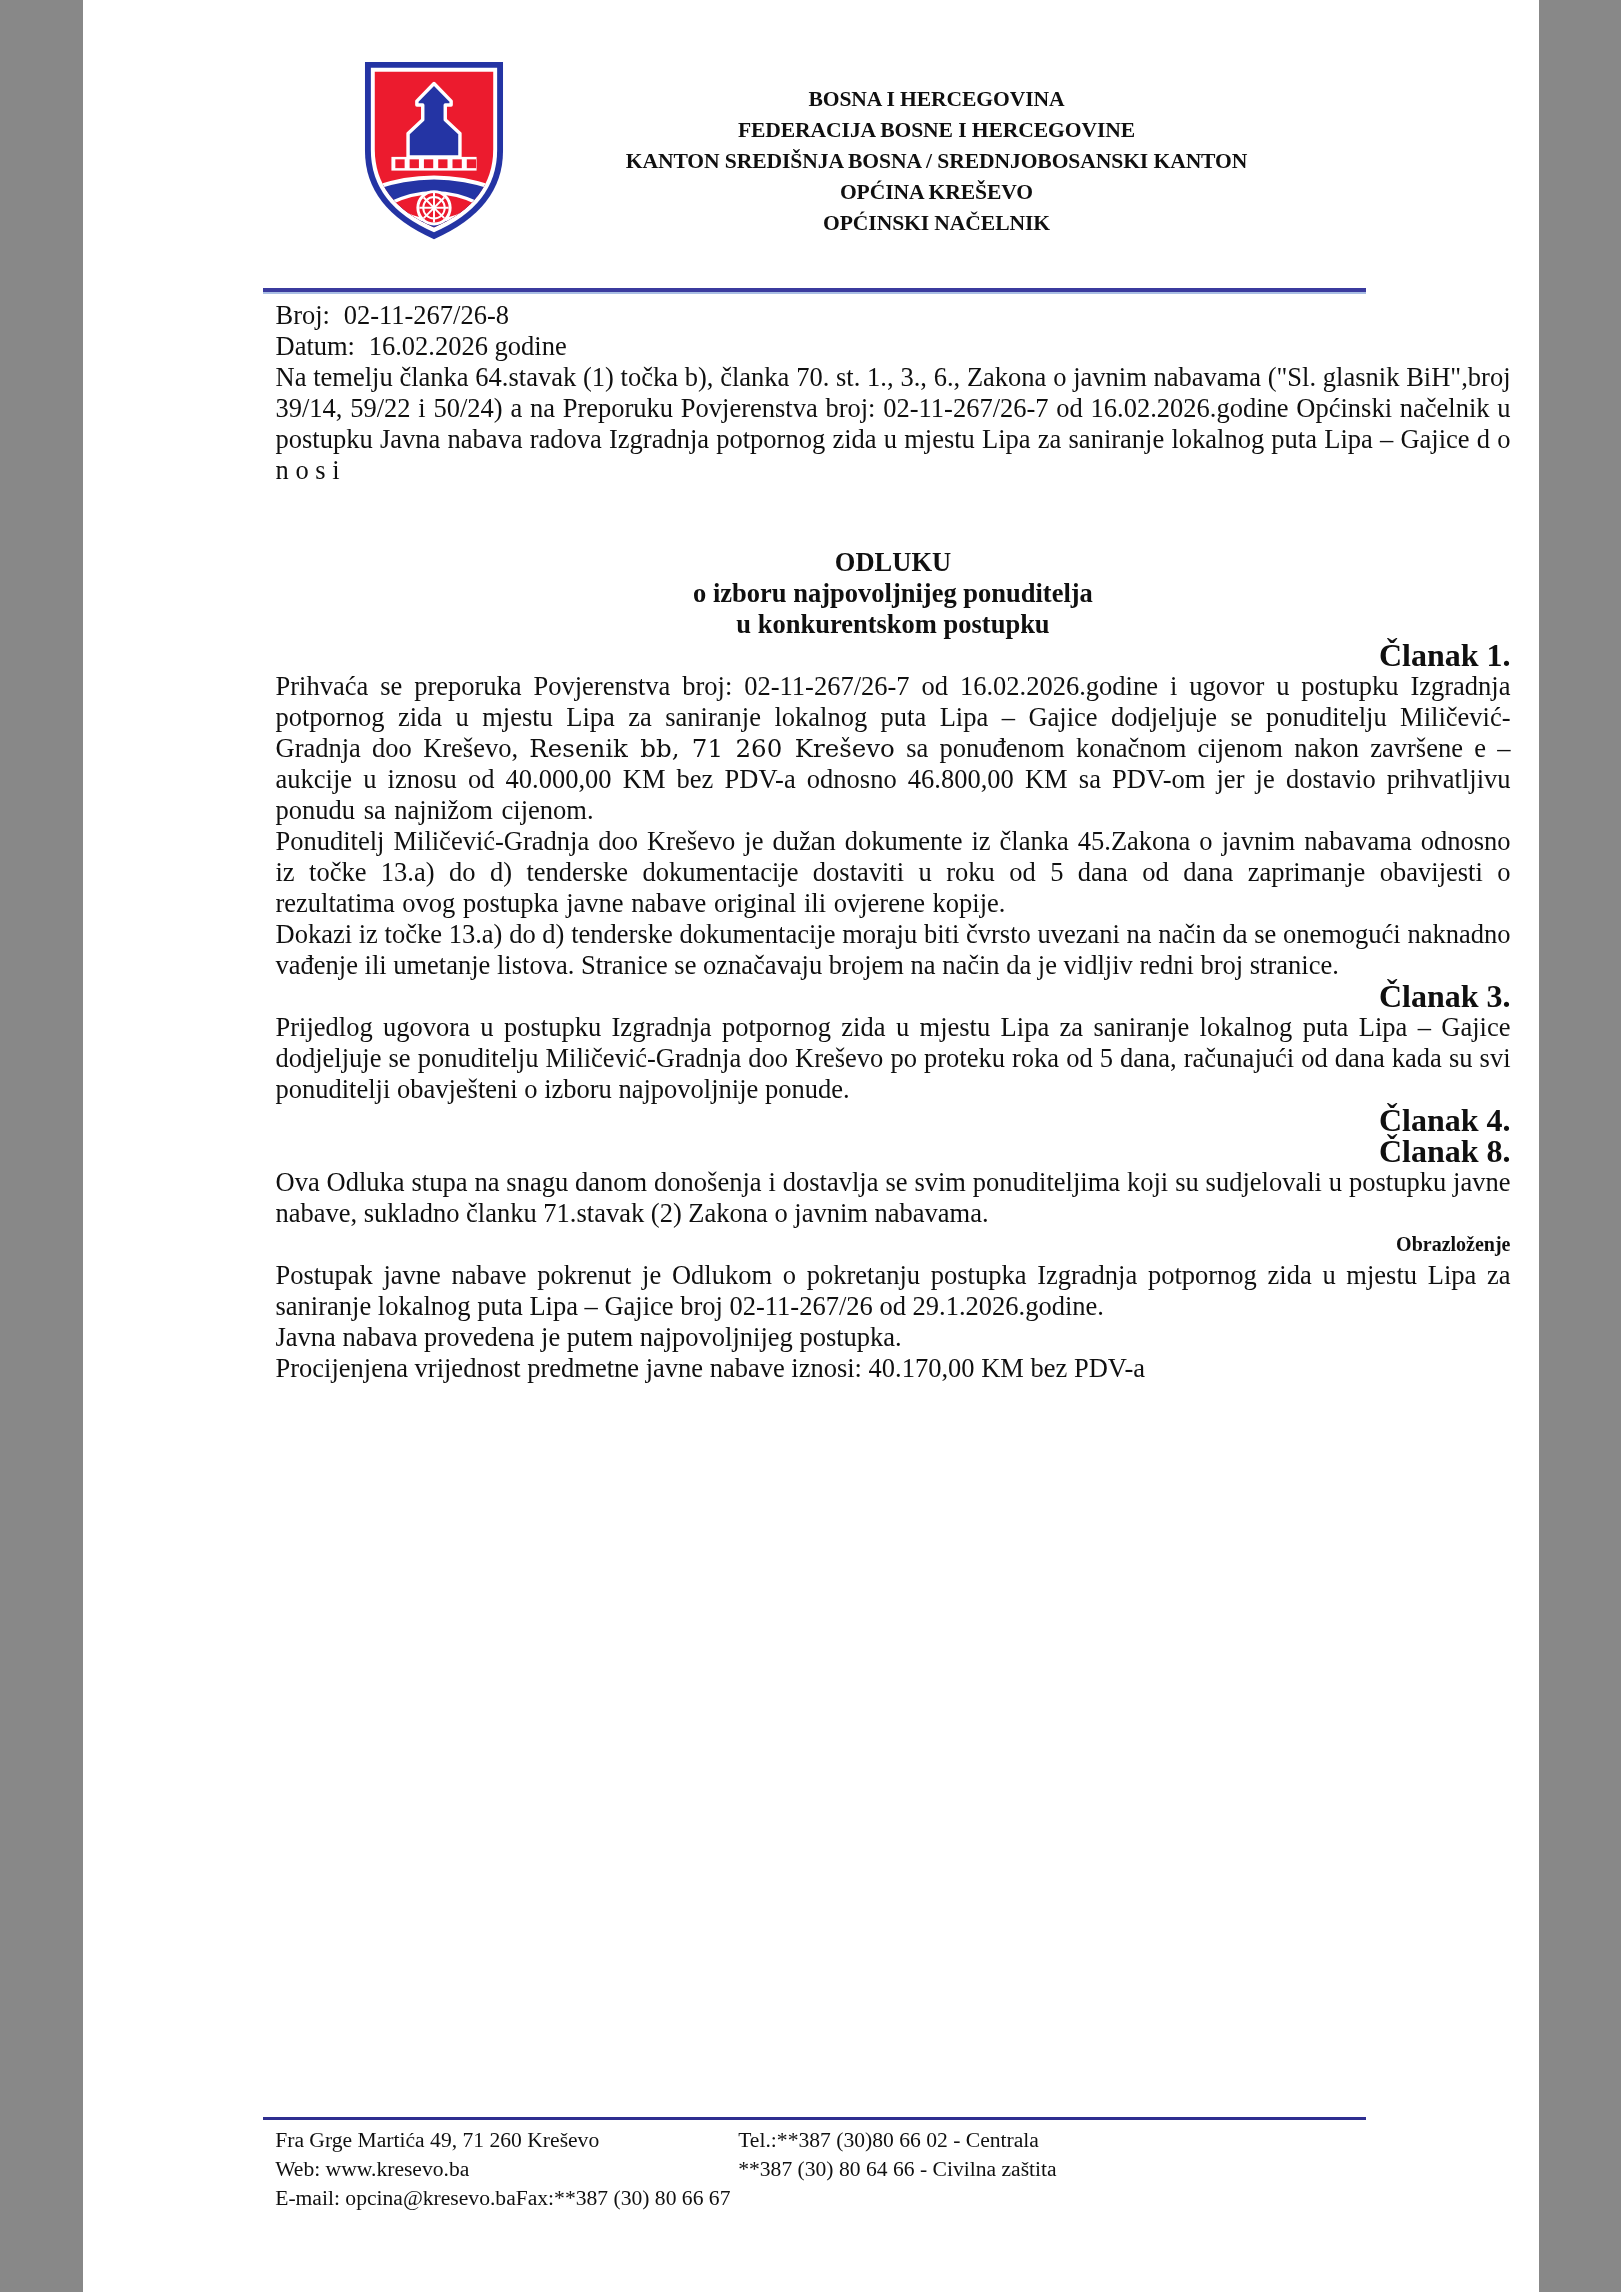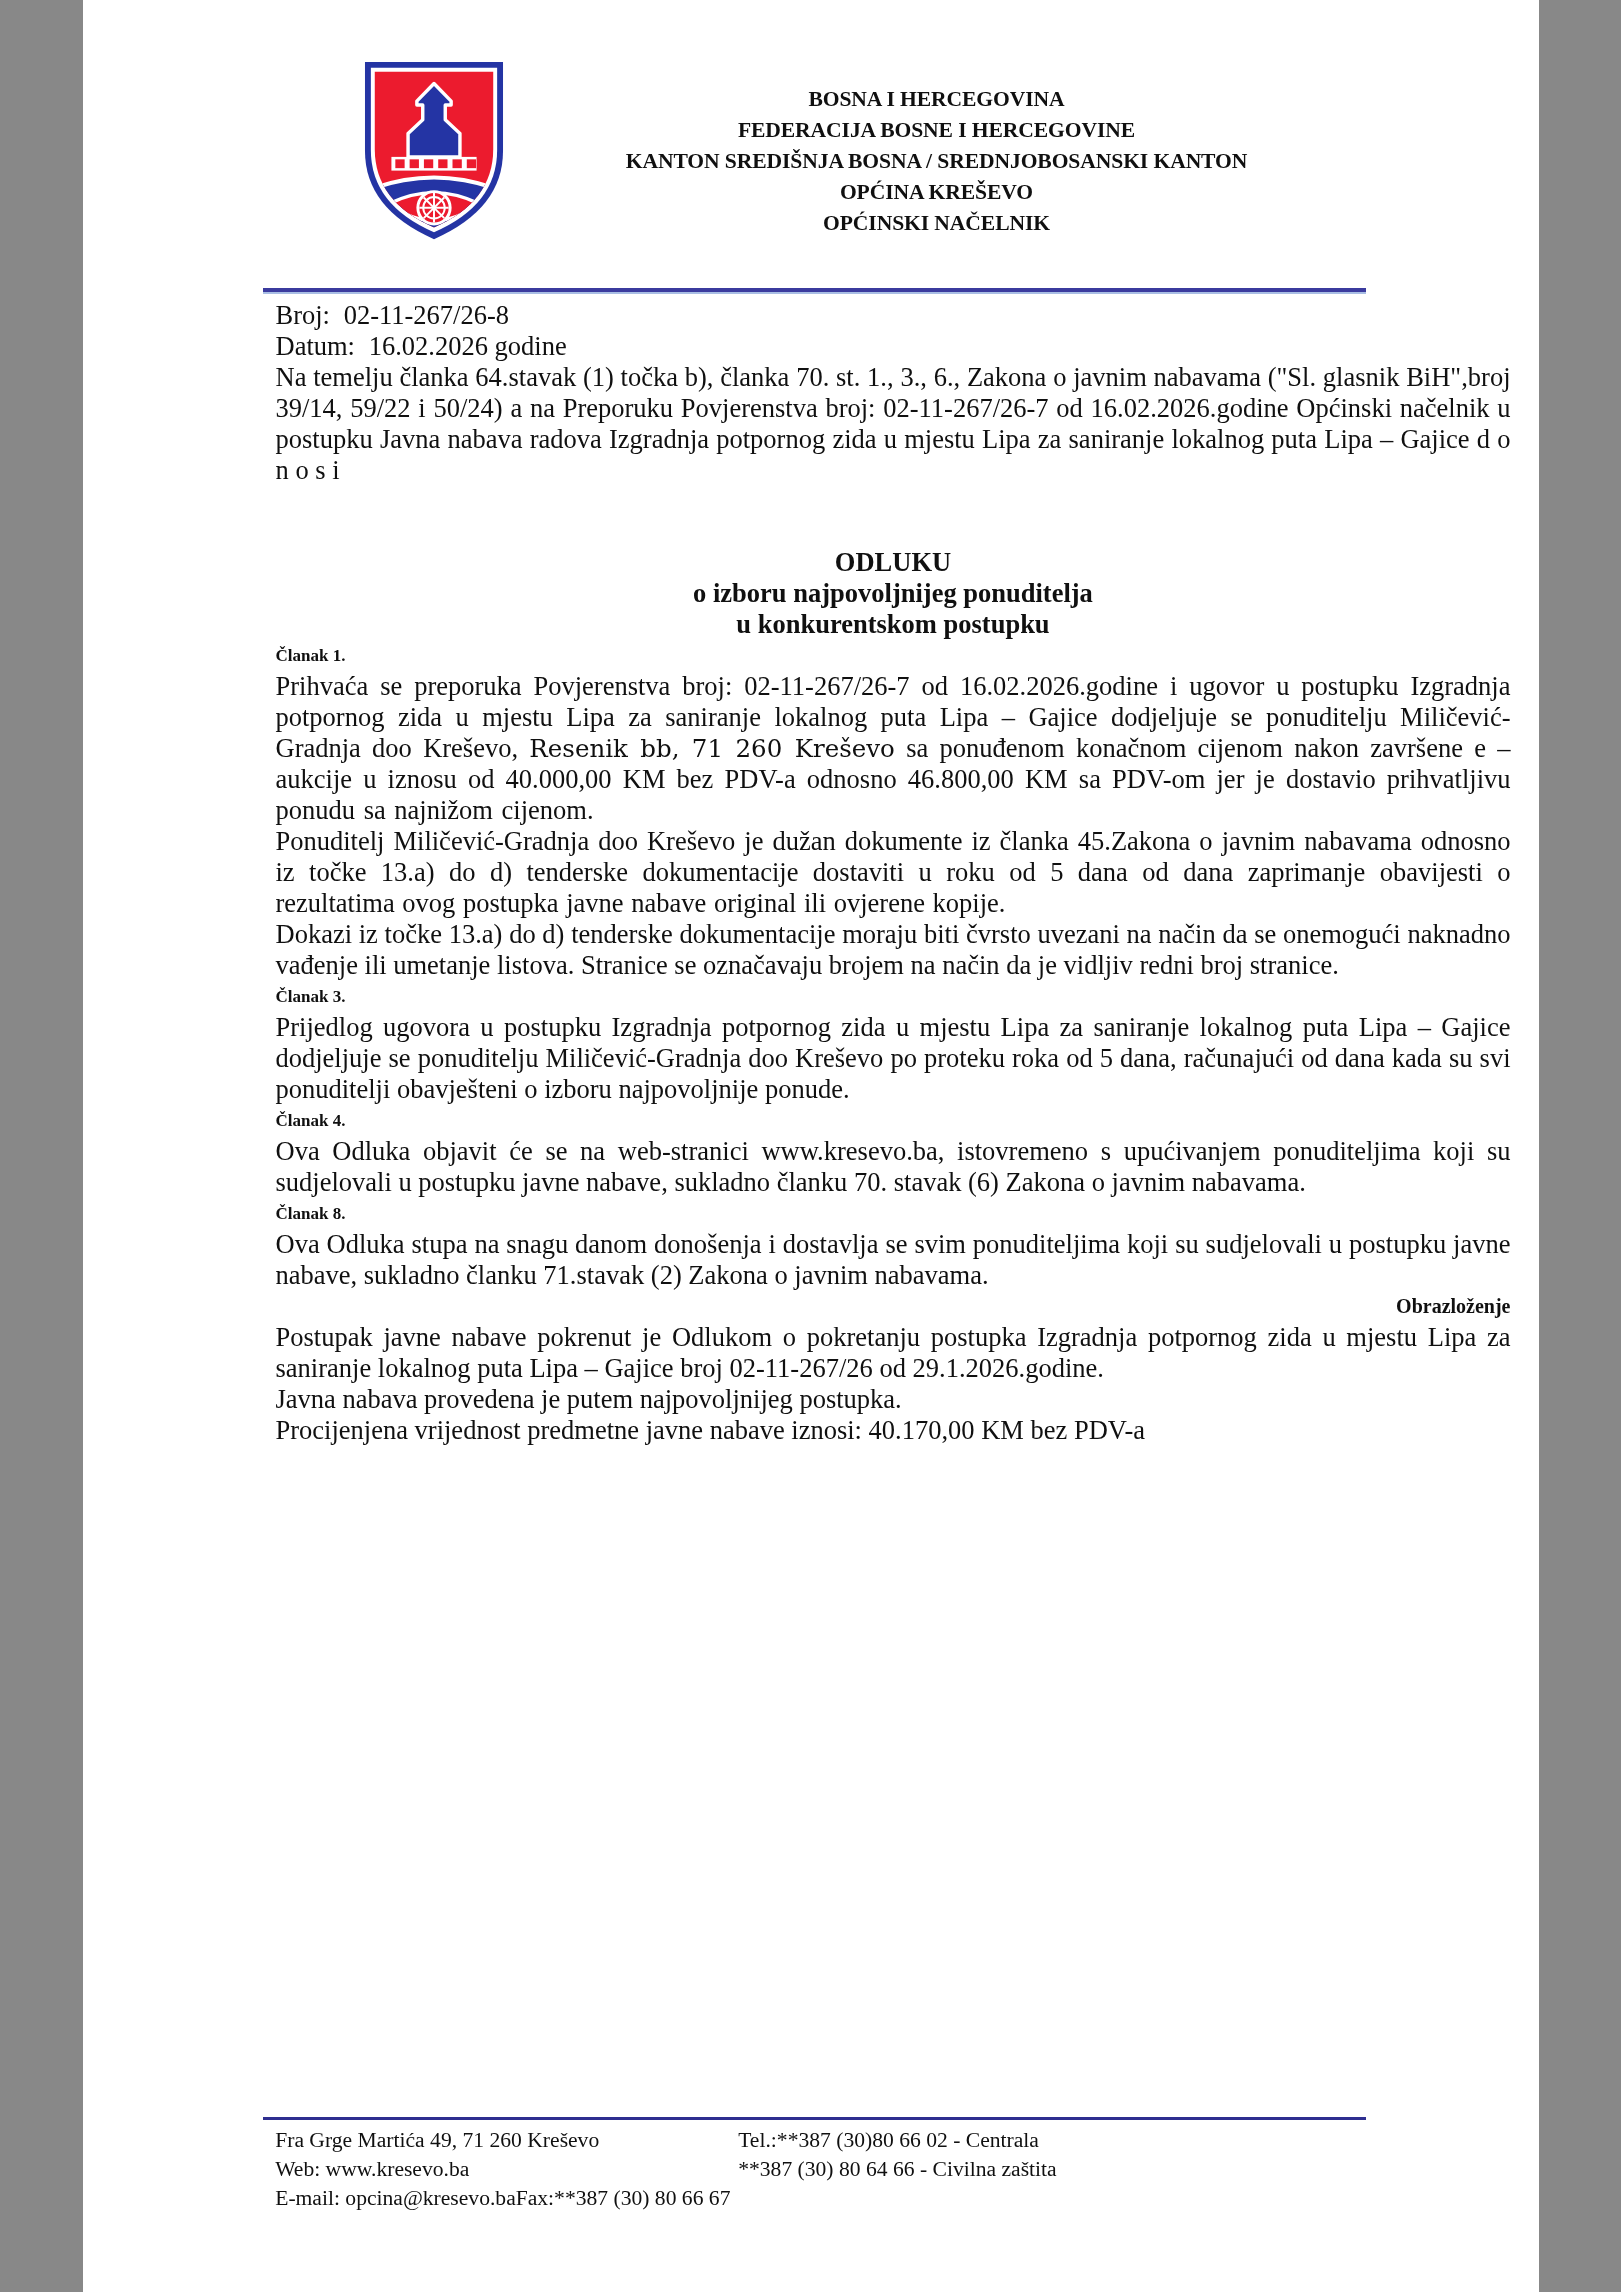--- a/index.html
+++ b/index.html
@@ -27,21 +27,21 @@
   .content {
     position:absolute; left:193px; width:1235px; top:300px;
     font-size:26.5px; line-height:31px;
   }
   .content p, .content h2 { margin:0; padding:0; }
   .meta-line { line-height:31px; }
   .meta-line .v { margin-left:13.7px; }
   .justify { text-align:justify; hyphens:none; }
   .intro { margin-top:71px; }
   .decision { margin-top:61px; text-align:center; font-weight:bold; line-height:31px; }
-  h2.clanak { font-size:17px; text-align:left; font-weight:bold; line-height:31px; }
+  h2.clanak { font-size:32px; text-align:right; font-weight:bold; line-height:31px; }
   .mt-c1 { margin-top:41px; }
   .p-art1 { margin-top:45px; word-spacing:2px; }
   .mt-c2 { margin-top:59px; }
   .p-art2a { margin-top:35px; word-spacing:1px; }
   .mt-c3 { margin-top:62px; }
   .p-art3 { margin-top:35px; }
   .mt-c4 { margin-top:49px; }
   .p-art4 { margin-top:29px; }
   .mt-c5 { margin-top:44px; }
   .p-art5 { margin-top:41px; }
@@ -133,21 +133,20 @@
       <span>sa ponuđenom konačnom cijenom nakon završene e – aukcije u iznosu od 40.000,00 KM bez PDV-a odnosno 46.800,00 KM sa PDV-om jer je dostavio prihvatljivu ponudu sa najnižom cijenom.</span>
     </p>
 
     <p class="justify p-art2a">Ponuditelj Miličević-Gradnja doo Kreševo je dužan dokumente iz članka 45.Zakona o javnim nabavama odnosno iz točke 13.a) do d) tenderske dokumentacije dostaviti u roku od 5 dana od dana zaprimanje obavijesti o rezultatima ovog postupka javne nabave original ili ovjerene kopije.</p>
     <p class="justify">Dokazi iz točke 13.a) do d) tenderske dokumentacije moraju biti čvrsto uvezani na način da se onemogući naknadno vađenje ili umetanje listova. Stranice se označavaju brojem na način da je vidljiv redni broj stranice.</p>
 
     <h2 class="clanak mt-c3">Članak 3.</h2>
     <p class="justify p-art3">Prijedlog ugovora u postupku Izgradnja potpornog zida u mjestu Lipa za saniranje lokalnog puta Lipa – Gajice dodjeljuje se ponuditelju Miličević-Gradnja doo Kreševo po proteku roka od 5 dana, računajući od dana kada su svi ponuditelji obavješteni o izboru najpovoljnije ponude.</p>
 
     <h2 class="clanak mt-c4">Članak 4.</h2>
-    <p class="justify p-art4">Ova Odluka objavit će se na web-stranici www.kresevo.ba, istovremeno s upućivanjem ponuditeljima koji su sudjelovali u postupku javne nabave, sukladno članku 70. stavak (6) Zakona o javnim nabavama.</p>
 
     <h2 class="clanak mt-c5">Članak 8.</h2>
     <p class="justify p-art5">Ova Odluka stupa na snagu danom donošenja i dostavlja se svim ponuditeljima koji su sudjelovali u postupku javne nabave, sukladno članku 71.stavak (2) Zakona o javnim nabavama.</p>
 
     <h2 class="obraz-h">Obrazloženje</h2>
     <p class="justify p-obr1">Postupak javne nabave pokrenut je Odlukom o pokretanju postupka Izgradnja potpornog zida u mjestu Lipa za saniranje lokalnog puta Lipa – Gajice broj 02-11-267/26 od 29.1.2026.godine.</p>
     <p>Javna nabava provedena je putem najpovoljnijeg postupka.</p>
     <p>Procijenjena vrijednost predmetne javne nabave iznosi: 40.170,00 KM bez PDV-a</p>
 
   </main>

